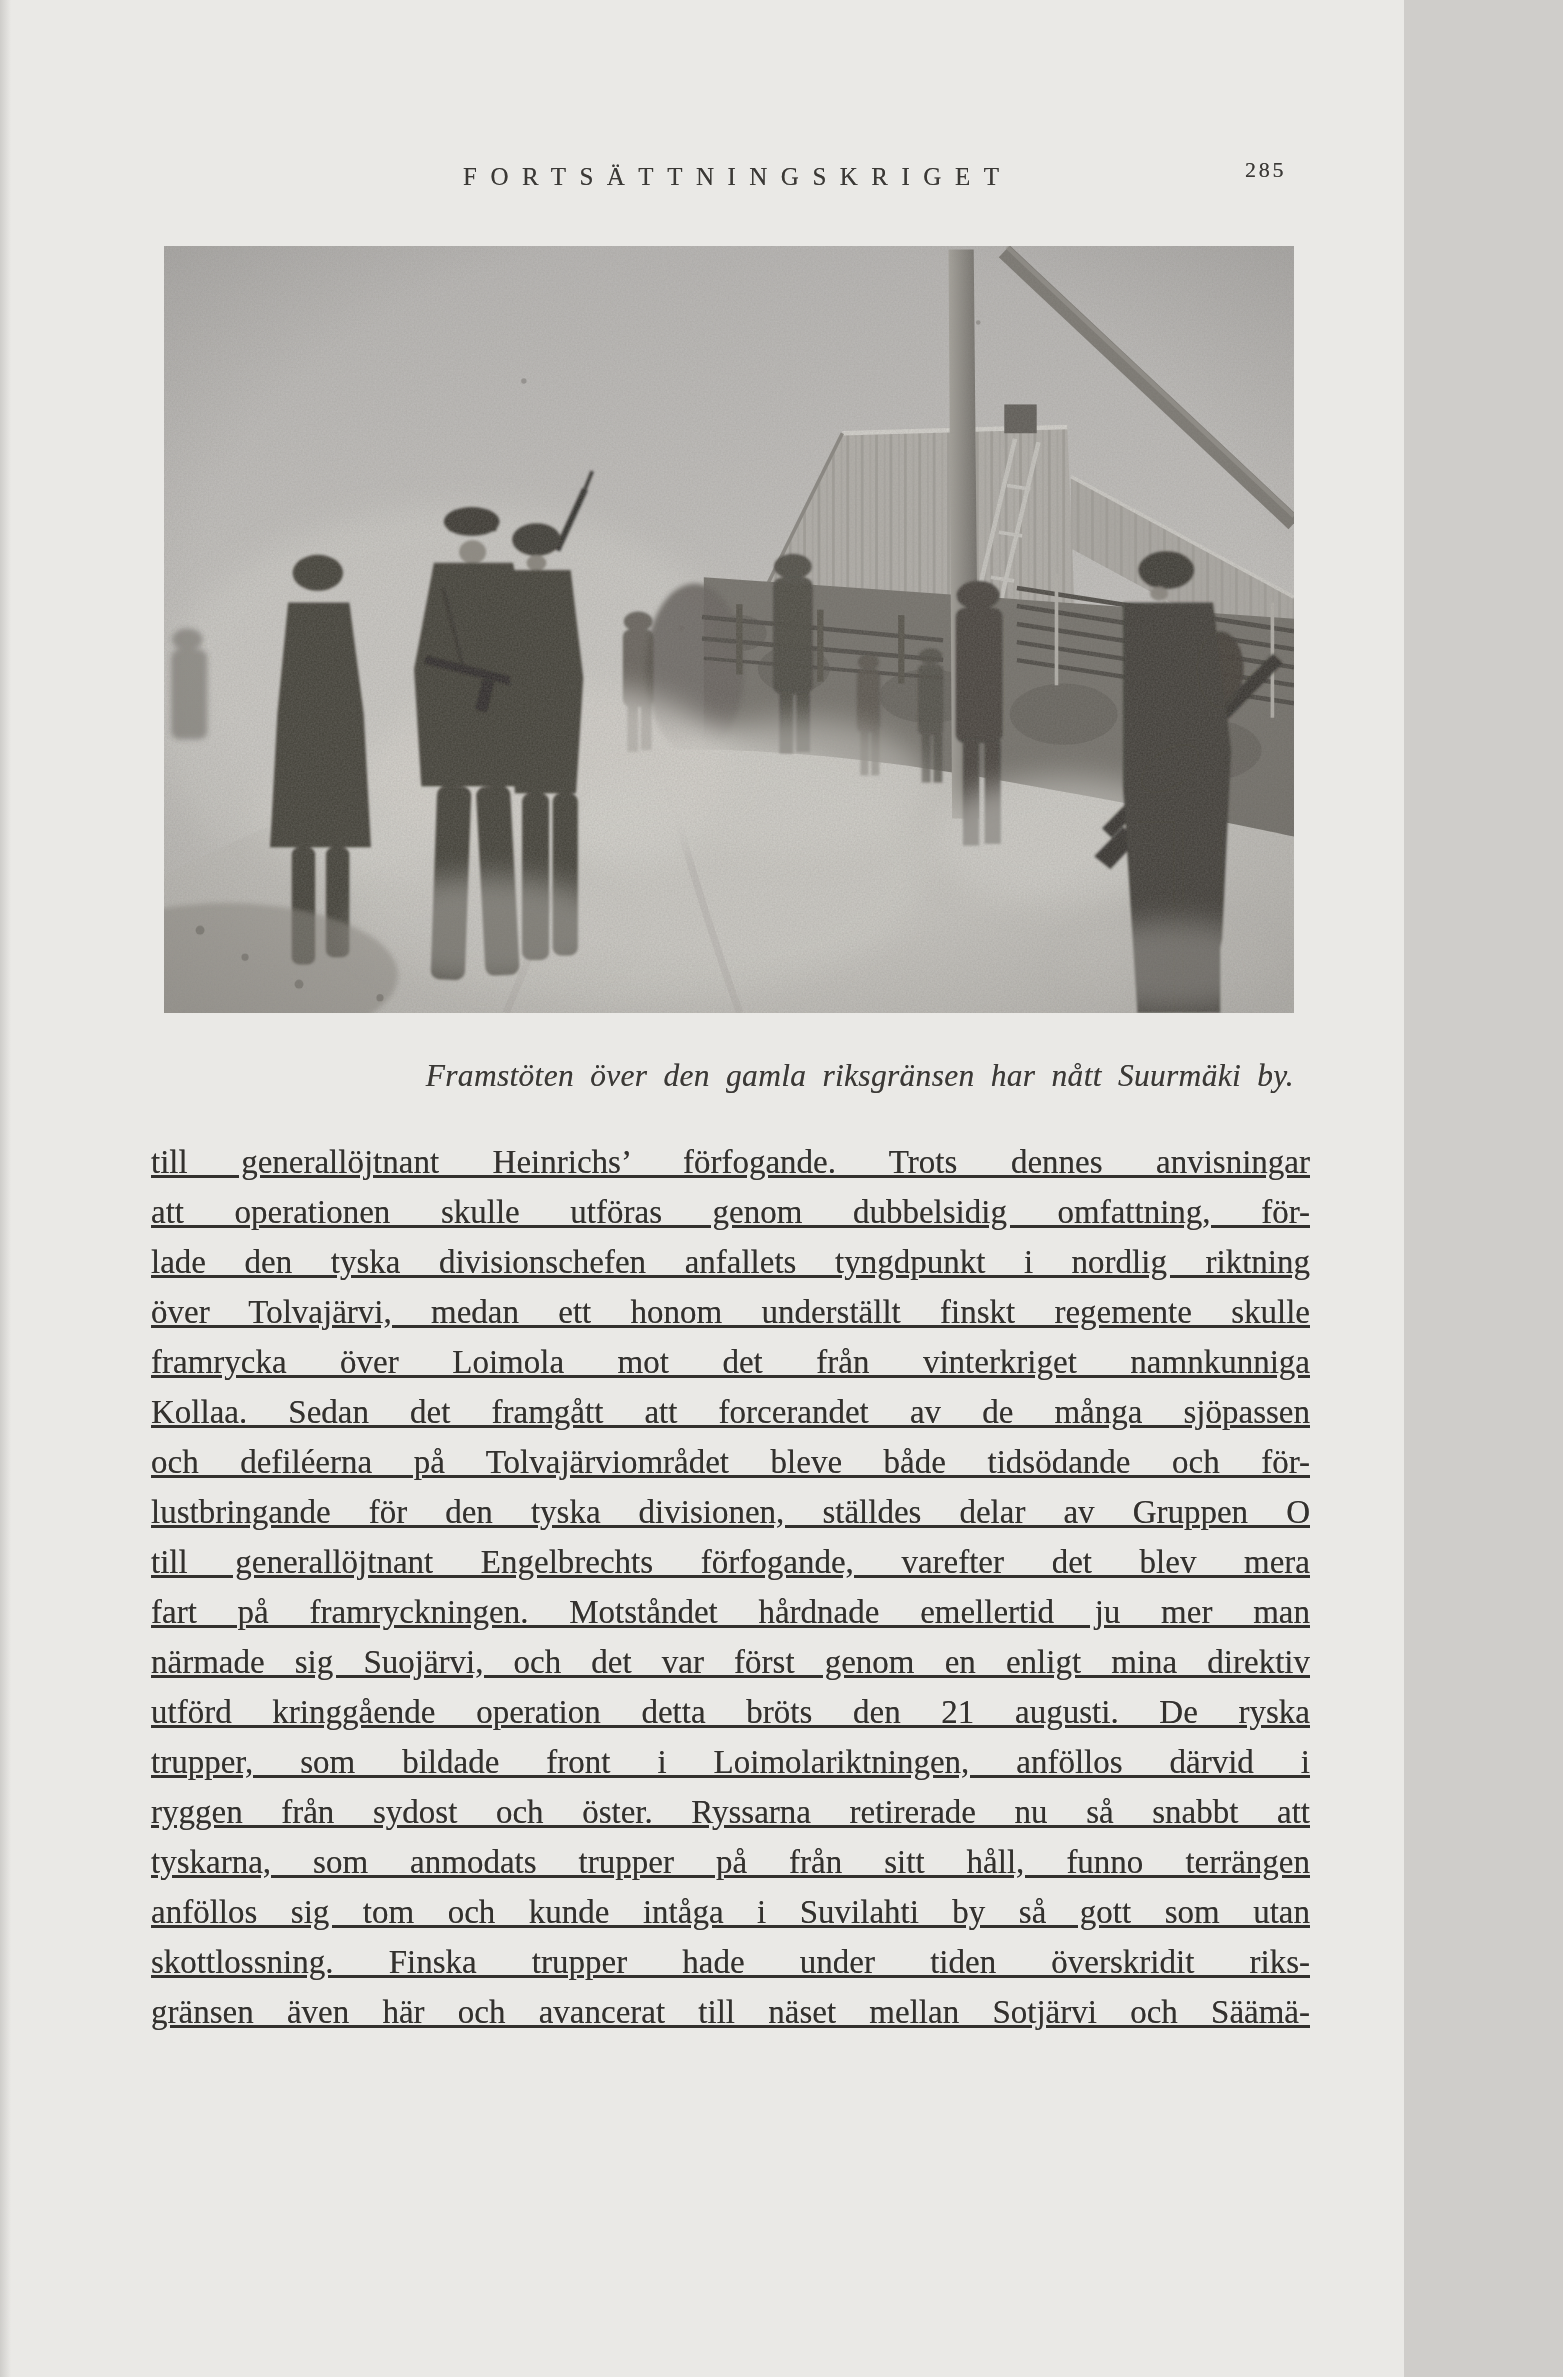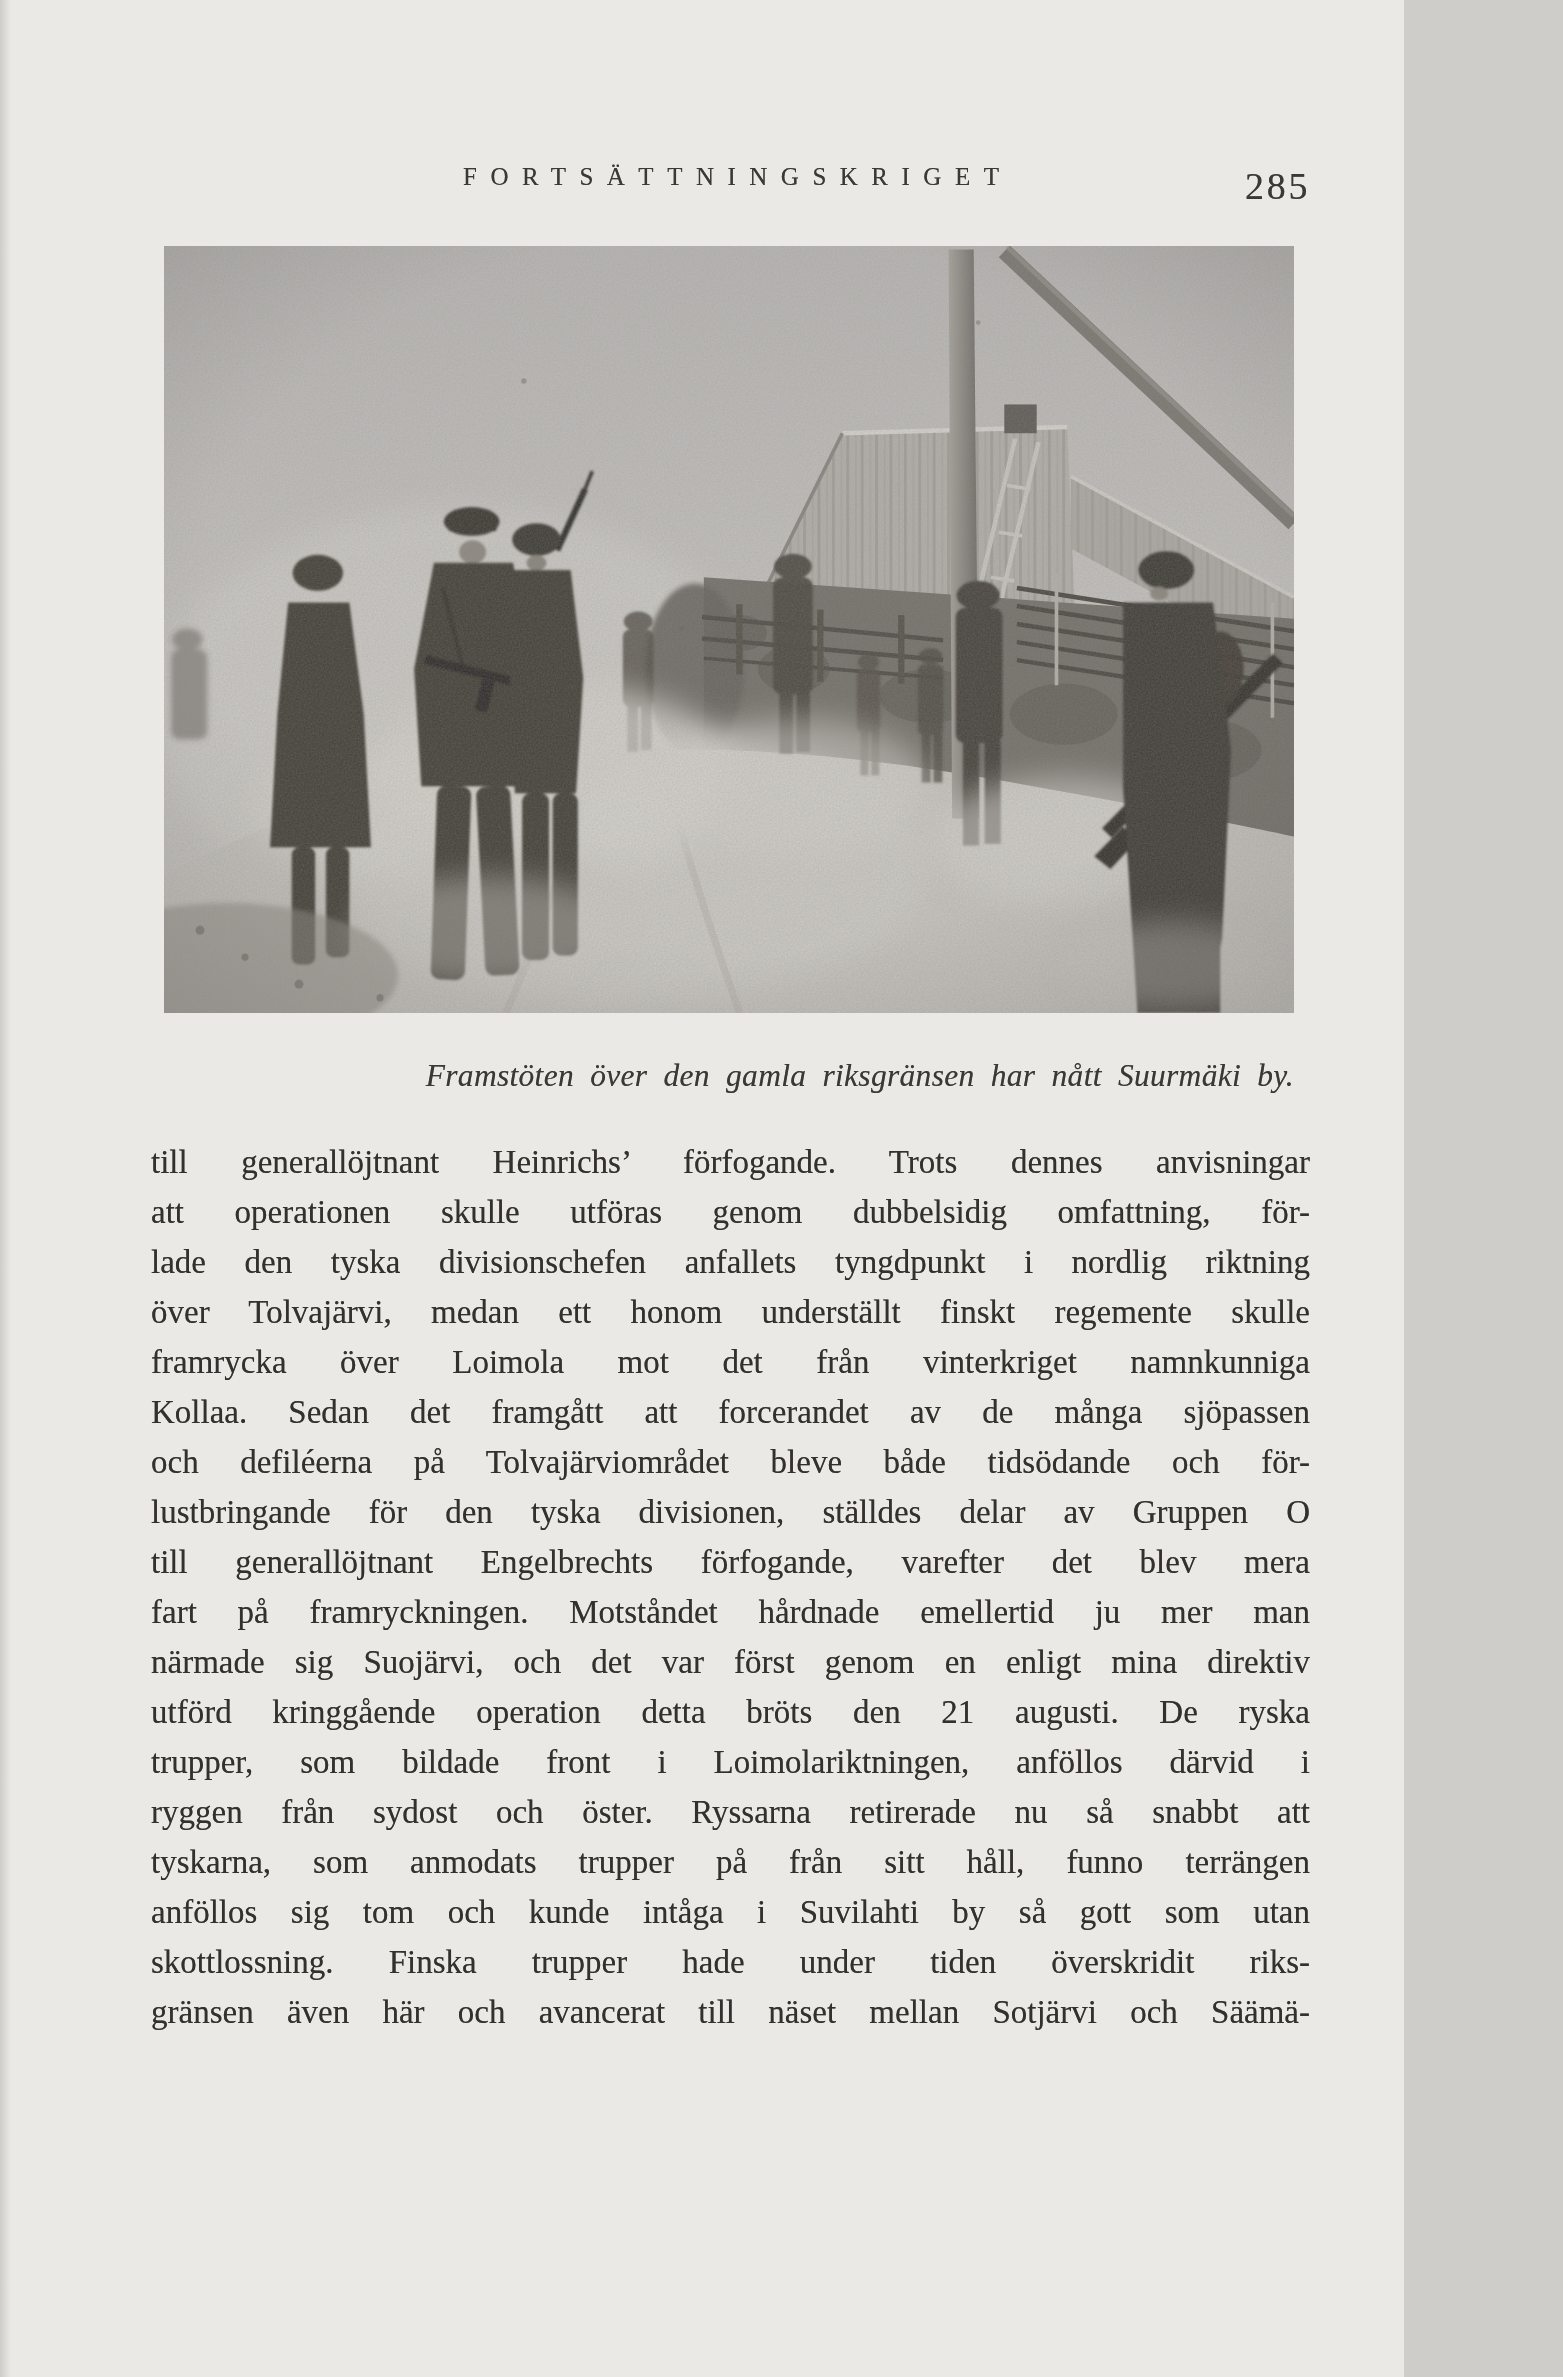--- a/index.html
+++ b/index.html
@@ -18,22 +18,22 @@
   }
   .running-head{position:absolute;left:0;top:0;width:100%;height:216px;}
   .head-title{
     position:absolute;left:463px;top:163px;
     font-size:25px;letter-spacing:13.5px;
     color:var(--heading-ink,#3b3936);
     white-space:nowrap;
     text-shadow:0 0 0.5px rgba(59,57,54,0.65);
   }
   .head-page{
-    position:absolute;left:1245px;top:164px;width:72px;
-    font-size:38px;color:var(--heading-ink,#3b3936);
+    position:absolute;left:1245px;top:157px;width:72px;
+    font-size:22px;color:var(--heading-ink,#3b3936);
     letter-spacing:2.7px;
     text-shadow:0 0 0.5px rgba(59,57,54,0.65);
   }
   figure.photo{
     position:absolute;left:164px;top:246px;width:1130px;height:767px;margin:0;padding:0;
   }
   figure.photo svg{display:block;width:100%;height:100%;}
   .caption{
     position:absolute;left:164px;top:1058px;width:1130px;
     text-align:right;font-style:italic;font-size:31.5px;
@@ -44,21 +44,21 @@
   .body-text{
     position:absolute;left:151px;top:1137px;width:1159px;
     font-size:33px;line-height:50px;
     text-shadow:0 0 0.5px rgba(51,49,46,0.62);
   }
   .body-line{
     text-align:justify;
     text-align-last:justify;
     height:50px;overflow:visible;white-space:nowrap;
   }
-  .body-line{white-space:normal;}
+  .body-line{white-space:normal;text-decoration:underline;}
   .body-line.last{text-align-last:left;}
 </style>
 </head>
 <body>
 
 <div class="page">
 
   <div class="scan-edge"></div>
 
   <div class="running-head">

